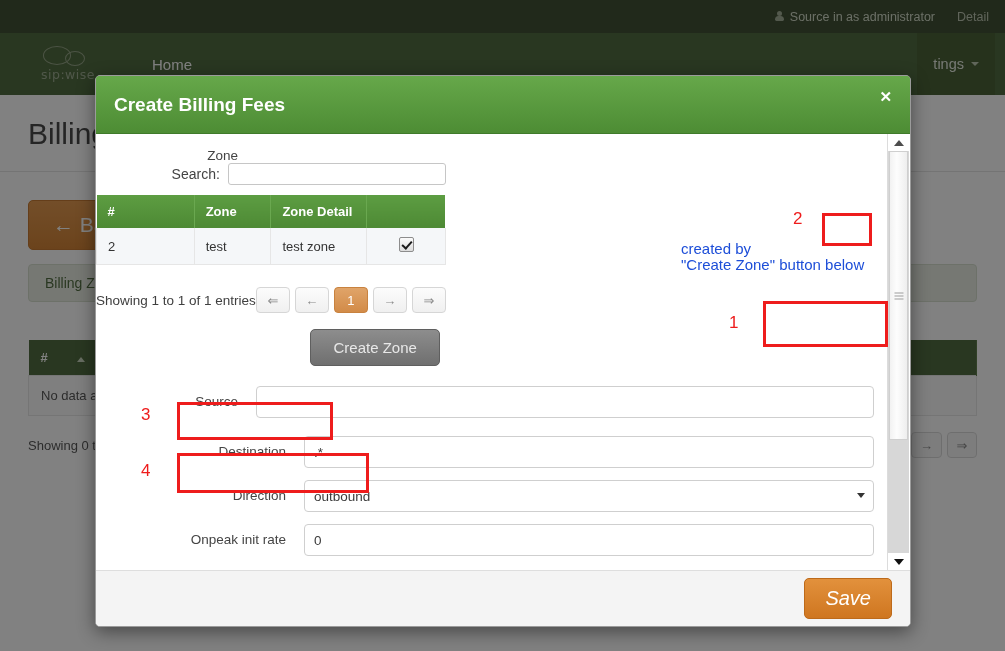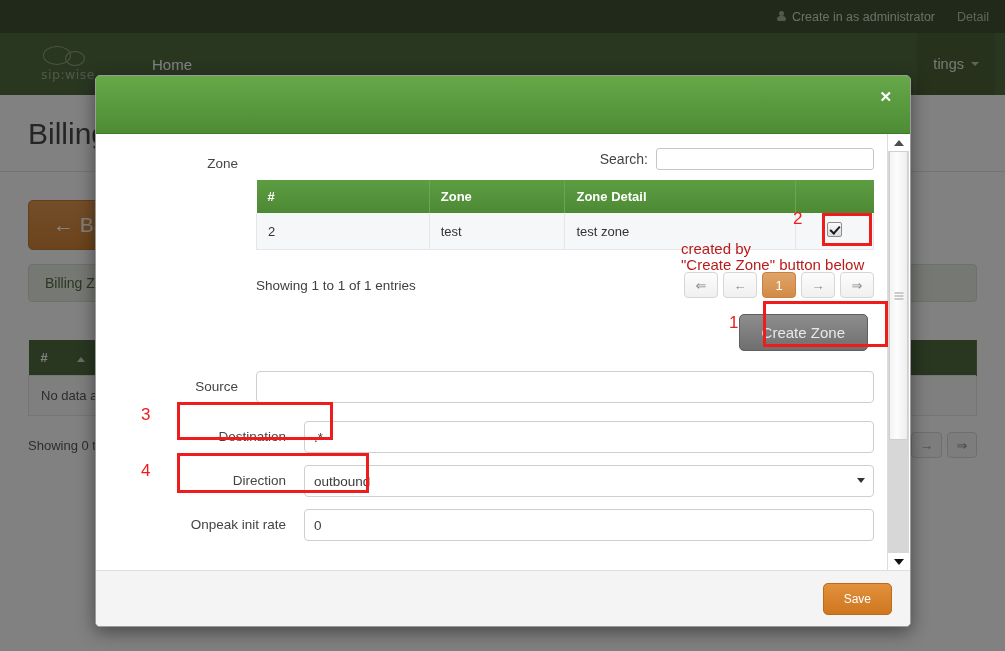--- a/index.html
+++ b/index.html
@@ -323,24 +323,25 @@
     justify-content: flex-end;
     padding-right: 18px;
     box-sizing: border-box;
   }
   .btn-save {
     background: #d9822b;
     background-image: linear-gradient(#e2913c, #cf7620);
     border: 1px solid #bd6a1a;
     border-radius: 5px;
     color: #ffffff;
-    font-size: 12px;
+    font-size: 20px;
     padding: 8px 20px;
     cursor: pointer;
     font-family: "Liberation Sans", sans-serif;
+    font-style: italic;
   }
 
   
   .modal-scrollbar {
     position: absolute;
     right: 0;
     top: 0;
     bottom: 0;
     width: 22px;
     background: #ffffff;
@@ -419,21 +420,22 @@
     color: #444444;
     font-size: 13.5px;
     padding-top: 8px;
   }
   .form-ctl {
     flex: 1 1 auto;
     padding-right: 0;
   }
 
   .zone-section {
-    padding-top: 14px;
+    padding-top: 6px;
+    flex-direction: column;
   }
   .zone-search-row {
     display: flex;
     justify-content: flex-end;
     align-items: center;
     gap: 8px;
     padding-right: 0;
     margin-bottom: 10px;
   }
   .zone-search-label {
@@ -605,36 +607,36 @@
     border: 3px solid #ee1c1c;
     box-sizing: border-box;
     background: transparent;
   }
   .anno-num {
     color: #ee1c1c;
     font-size: 17px;
     font-family: "Liberation Sans", sans-serif;
   }
   .anno-text {
-    color: #b91c1c;
+    color: #1d4ed8;
     font-size: 15px;
     line-height: 1.12;
     font-family: "Liberation Sans", sans-serif;
     white-space: pre;
   }
 </style>
 </head>
 <body>
 
 <div id="page-root">
 
   <div class="topbar">
     <div class="topbar-user">
       <span class="user-icon"></span>
-      <span>Create in as administrator</span>
+      <span>Source in as administrator</span>
     </div>
     <a class="topbar-logout" href="#">Detail</a>
   </div>
 
   <div class="navbar">
     <div class="brand">
       <div class="brand-bubbles">
         <span class="bub b1"></span>
         <span class="bub b2"></span>
       </div>
@@ -688,20 +690,21 @@
       </div>
     </div>
   </div>
 </div>
 
 <div id="backdrop"></div>
 
 <div id="modal">
 
   <div class="modal-header">
+    <span class="modal-title">Create Billing Fees</span>
     <button class="modal-close">✕</button>
   </div>
 
   <div class="modal-body">
     <div class="modal-scrollport">
 
       <div class="form-row zone-section">
         <div class="form-label">Zone</div>
         <div class="form-ctl">
 

